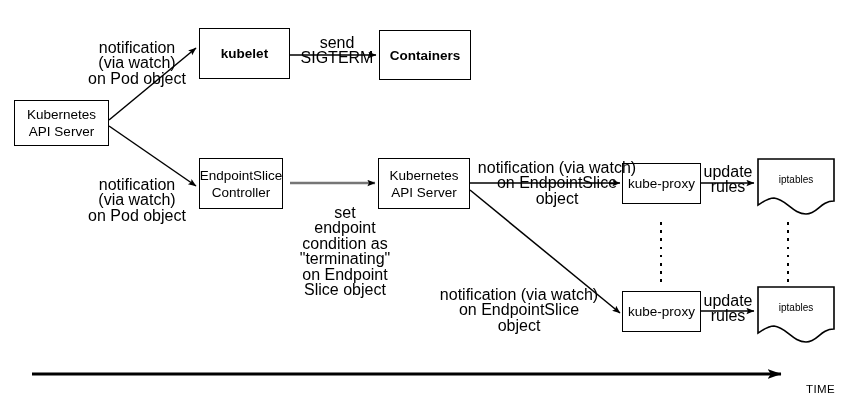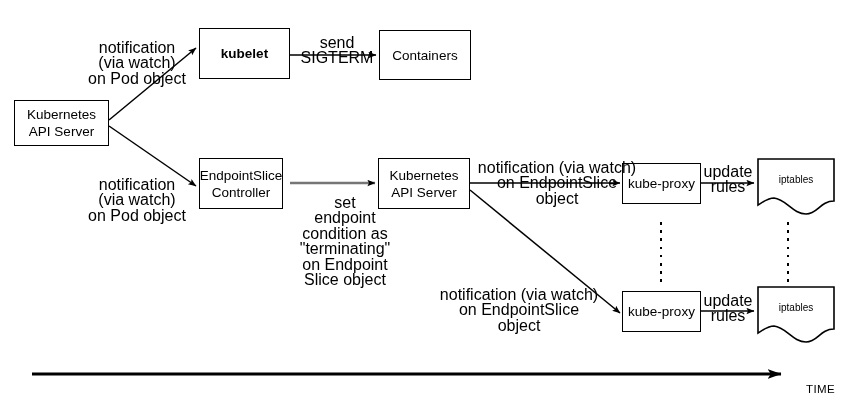--- a/index.html
+++ b/index.html
@@ -123,21 +123,21 @@
 
   <div class="node-box" style="left:14px; top:100px; width:95px; height:46px;">
     <span>Kubernetes
 API Server</span>
   </div>
 
   <div class="node-box" style="left:199px; top:28px; width:91px; height:51px;font-weight:bold;">
     <span>kubelet</span>
   </div>
 
-  <div class="node-box" style="left:379px; top:30px; width:92px; height:50px;">
+  <div class="node-box" style="left:379px; top:30px; width:92px; height:50px;font-weight:bold;">
     <span>Containers</span>
   </div>
 
   <div class="node-box" style="left:199px; top:158px; width:84px; height:51px;">
     <span>EndpointSlice
 Controller</span>
   </div>
 
   <div class="node-box" style="left:378px; top:158px; width:92px; height:51px;">
     <span>Kubernetes
@@ -170,21 +170,21 @@
     <span>send
 SIGTERM</span>
   </div>
 
   <div class="edge-label" style="left:75px; top:161px; width:124px;">
     <span>notification
 (via watch)
 on Pod object</span>
   </div>
 
-  <div class="edge-label" style="left:296px; top:179px; width:98px;">
+  <div class="edge-label" style="left:296px; top:189px; width:98px;">
     <span>set
 endpoint
 condition as
 "terminating"
 on Endpoint
 Slice object</span>
   </div>
 
   <div class="edge-label" style="left:474px; top:144px; width:166px;">
     <span>notification (via watch)

